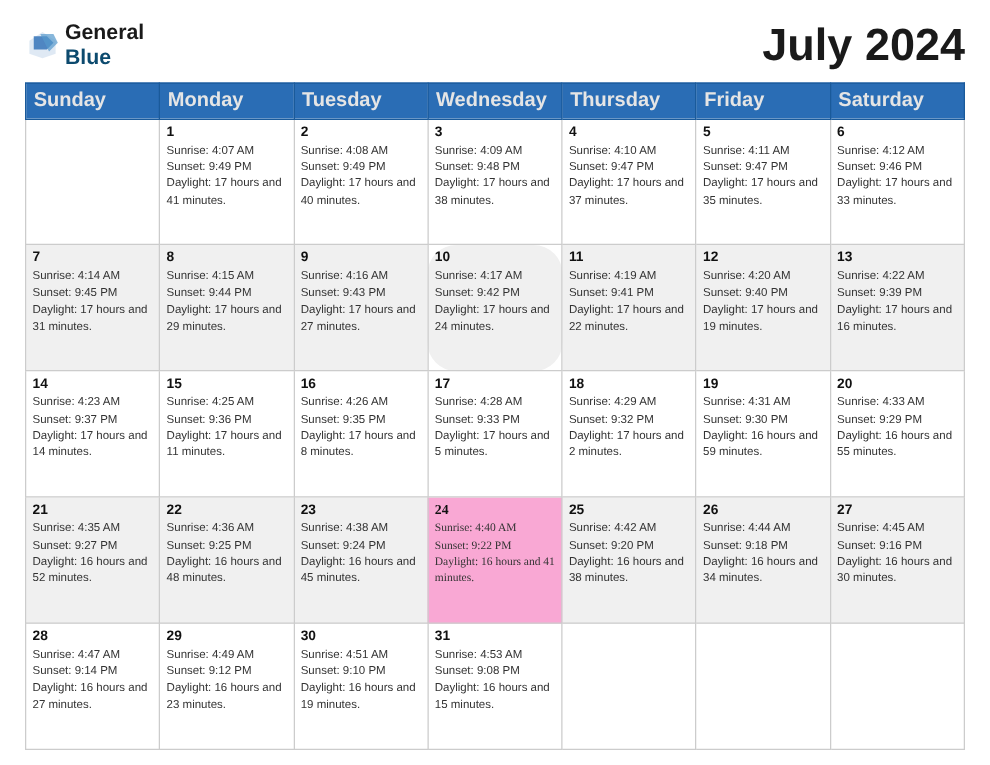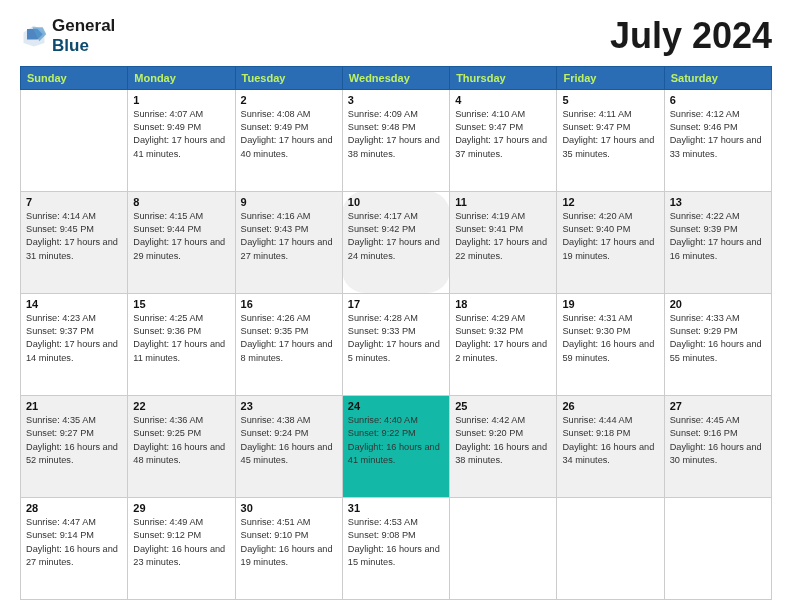--- a/index.html
+++ b/index.html
@@ -45,22 +45,22 @@
       font-size: 15px;
       color: #333;
     }
     .calendar-table {
       width: 100%;
       border-collapse: collapse;
       flex: 1;
     }
     .calendar-table th {
       background-color: #2a6db5;
-      color: #bef264;
-      font-size: 11px;
+      color: #e5e5e5;
+      font-size: 16px;
       font-weight: bold;
       padding: 5px 6px;
       text-align: left;
       border: 1px solid #1a5a9a;
     }
     .calendar-table td {
       border: 1px solid #ccc;
       vertical-align: top;
       padding: 4px 5px;
       font-size: 9.5px;
@@ -216,21 +216,21 @@
             <div class="day-info">Sunrise: 4:35 AM<br>Sunset: 9:27 PM<br>Daylight: 16 hours and 52 minutes.</div>
           </td>
           <td style="background: rgb(240, 240, 240);">
             <span class="day-number">22</span>
             <div class="day-info">Sunrise: 4:36 AM<br>Sunset: 9:25 PM<br>Daylight: 16 hours and 48 minutes.</div>
           </td>
           <td style="background: rgb(240, 240, 240);">
             <span class="day-number">23</span>
             <div class="day-info">Sunrise: 4:38 AM<br>Sunset: 9:24 PM<br>Daylight: 16 hours and 45 minutes.</div>
           </td>
-          <td style="background: #14b8a6;">
+          <td style="background: #f9a8d4; font-family: Liberation Serif, serif;">
             <span class="day-number">24</span>
             <div class="day-info">Sunrise: 4:40 AM<br>Sunset: 9:22 PM<br>Daylight: 16 hours and 41 minutes.</div>
           </td>
           <td style="background: rgb(240, 240, 240);">
             <span class="day-number">25</span>
             <div class="day-info">Sunrise: 4:42 AM<br>Sunset: 9:20 PM<br>Daylight: 16 hours and 38 minutes.</div>
           </td>
           <td style="background: rgb(240, 240, 240);">
             <span class="day-number">26</span>
             <div class="day-info">Sunrise: 4:44 AM<br>Sunset: 9:18 PM<br>Daylight: 16 hours and 34 minutes.</div>

